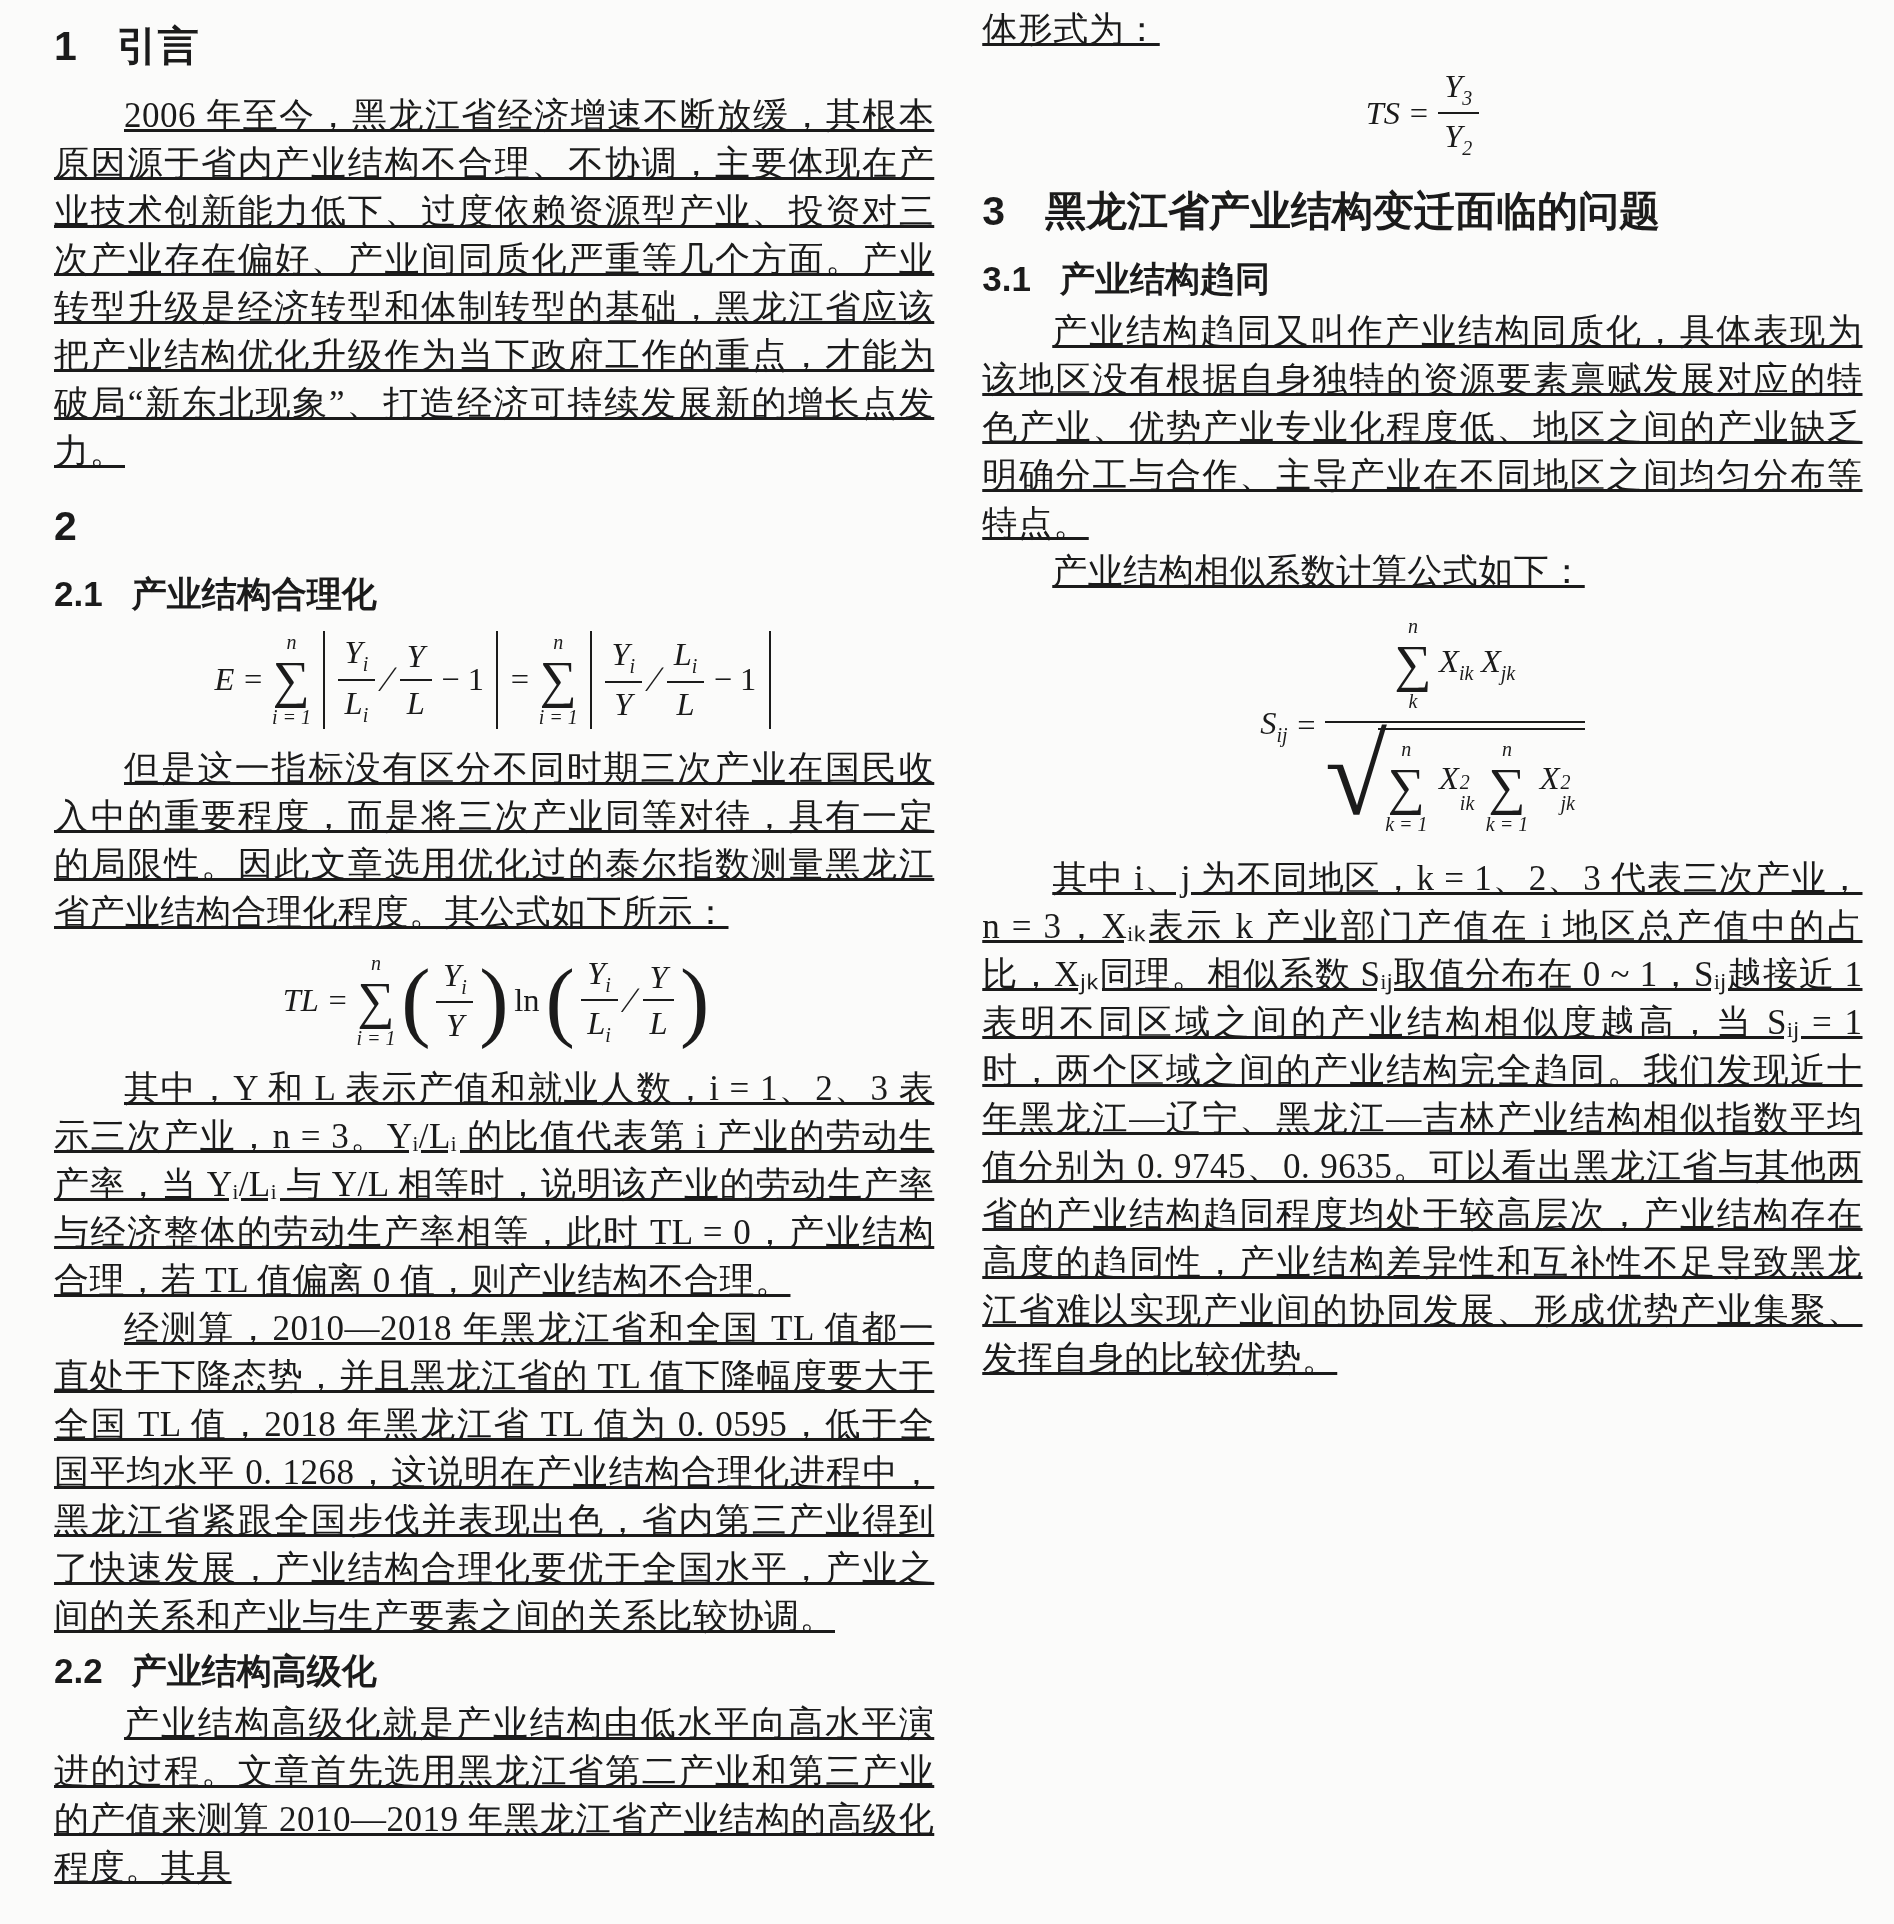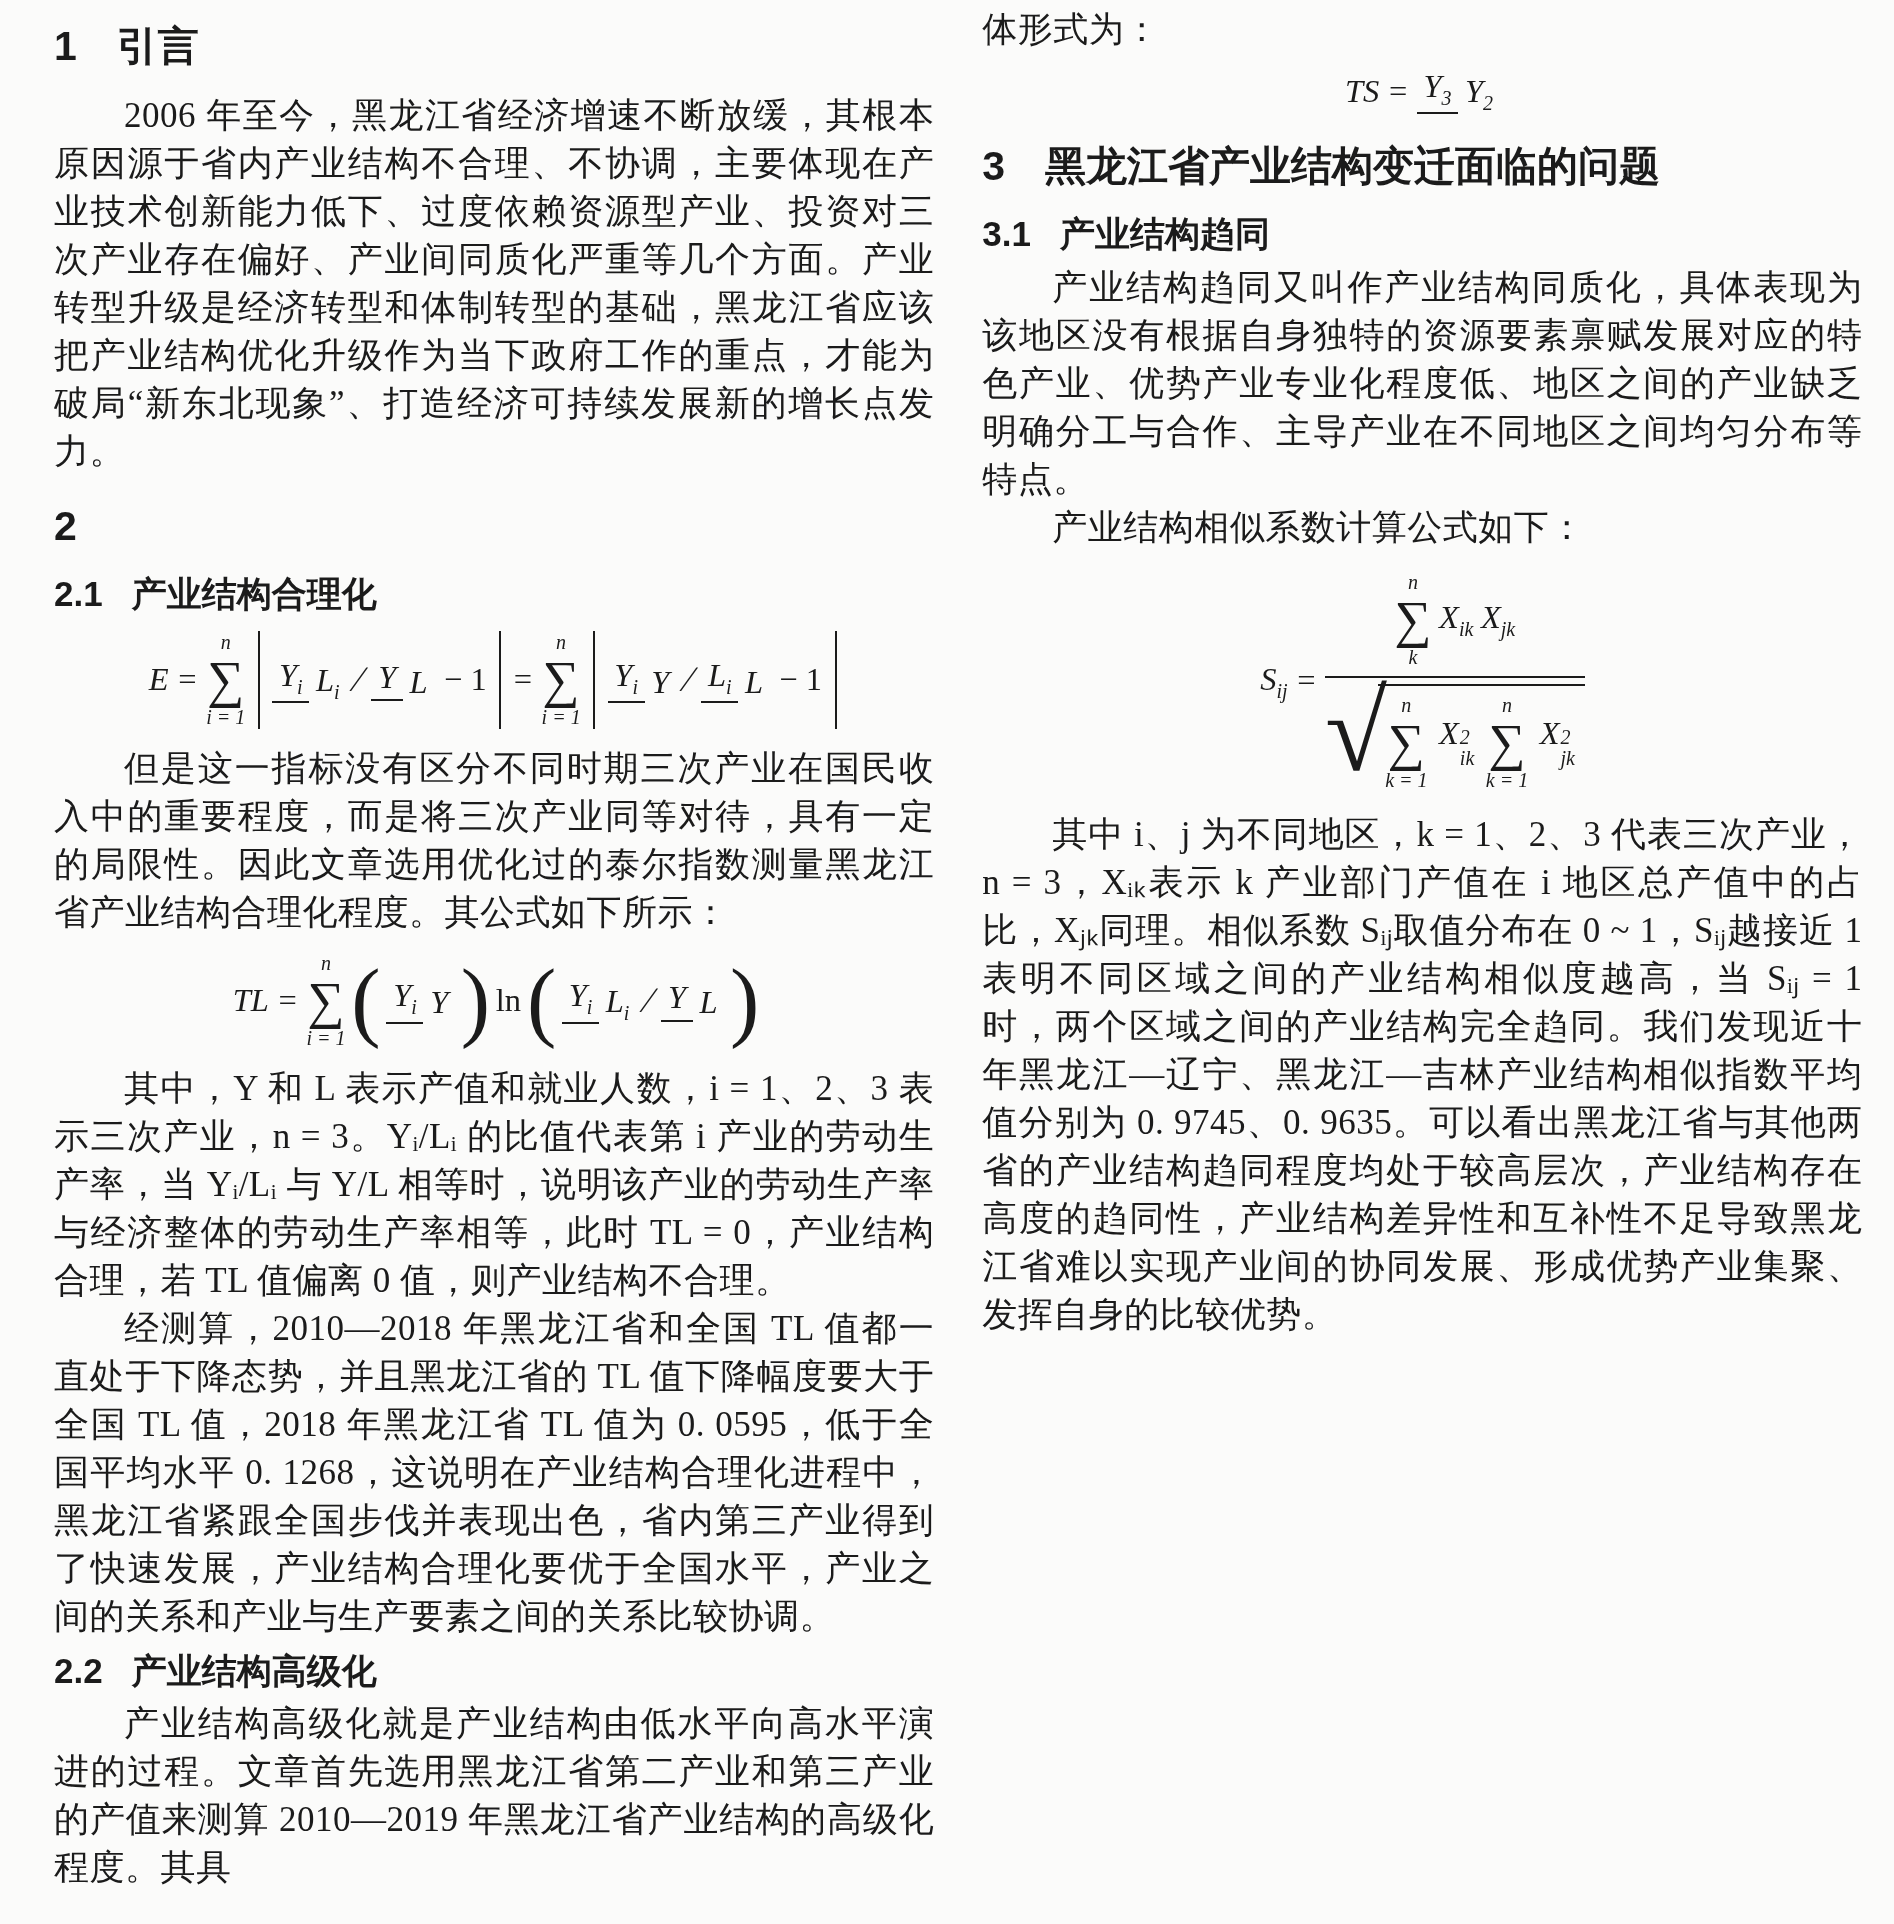--- a/index.html
+++ b/index.html
@@ -44,41 +44,42 @@
     align-items: baseline;
   }
   .h-sub .sec-num { margin-right: 29px; }
 
   
   .para {
     margin: 0;
     text-indent: 2em;
     text-align: justify;
     letter-spacing: 0.5px;
+    text-decoration: underline;
   }
   .para.noindent { text-indent: 0; }
 
   
   .formula {
     display: flex;
     justify-content: center;
     align-items: center;
     gap: 9.6px;
     font-style: italic;
     font-size: 32.5px;
     line-height: 1.1;
     margin: 15.3px 0;
     text-indent: 0;
   }
   .mvar { white-space: nowrap; }
   .mop { font-style: normal; white-space: nowrap; }
   .slash { font-style: normal; font-size: 36px; }
   sub.fsub { font-size: 20px; font-style: italic; }
 
-  .frac { display: inline-flex; flex-direction: row; align-items: center; }
+  .frac { display: inline-flex; flex-direction: column; align-items: center; }
   .frac .num { border-bottom: 2.4px solid #1b1b1b; padding: 0 6.7px 3.8px 6.7px; }
   .frac .den { padding: 4.8px 6.7px 0 6.7px; }
 
   .bigsum { display: inline-flex; flex-direction: column; align-items: center; }
   .bigsum .lim { font-size: 20px; line-height: 23px; }
   .bigsum .sigma { font-style: normal; font-size: 52px; line-height: 52px; }
 
   .absbar {
     width: 0;
     border-left: 2.4px solid #1b1b1b;

